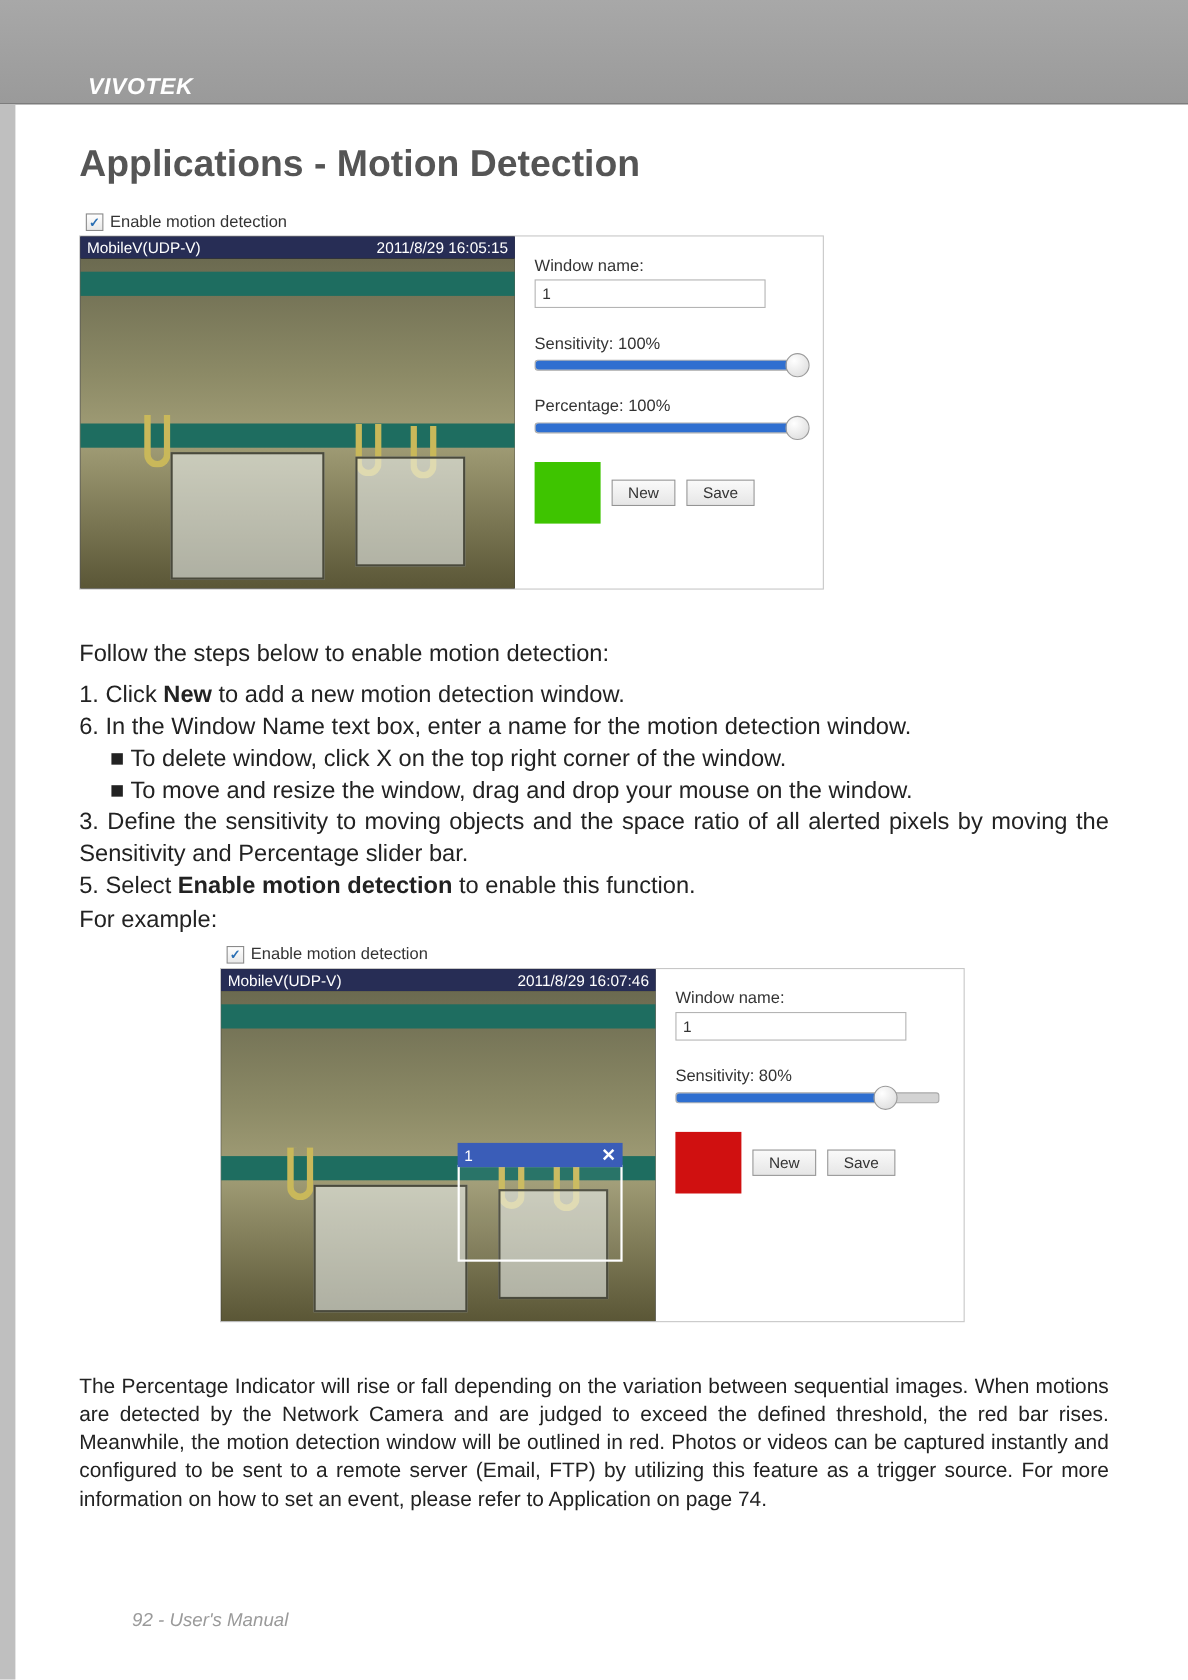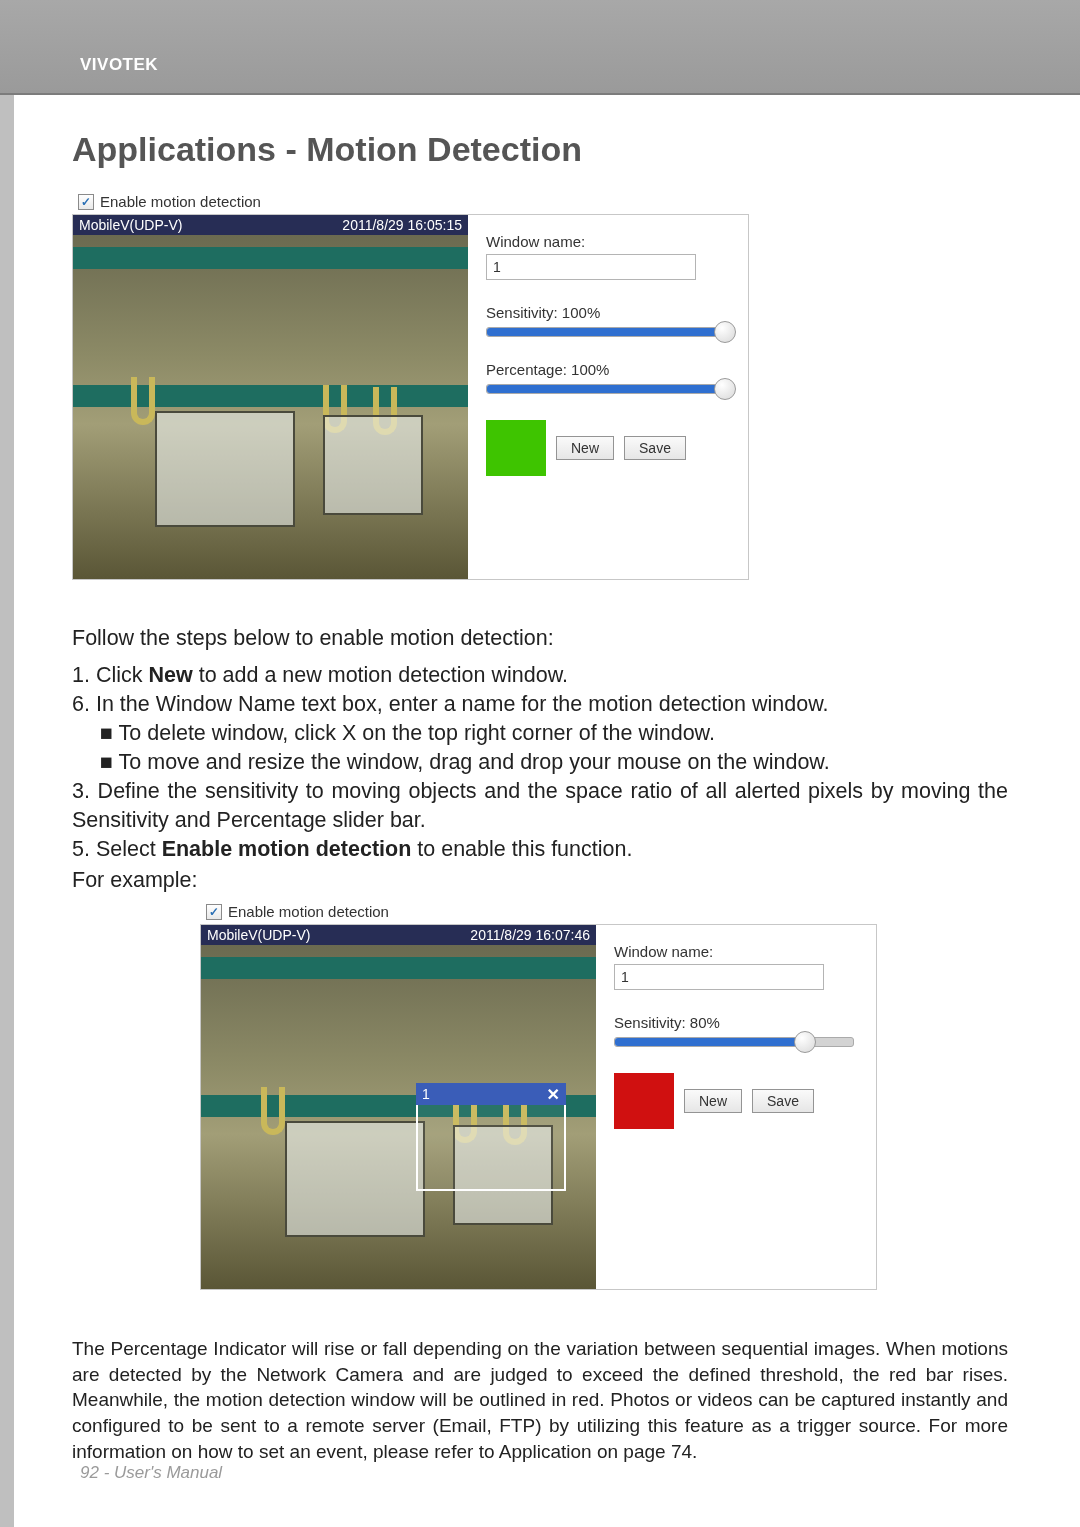--- a/index.html
+++ b/index.html
@@ -13,23 +13,25 @@
   }
   .top-bar {
     width: 100%;
     height: 95px;
     background: linear-gradient(#a8a8a8, #9a9a9a);
     border-bottom: 2px solid #7c7c7c;
     padding: 55px 0 0 80px;
   }
   .brand {
     color: #fff;
+    font-style: italic;
     font-weight: bold;
-    font-size: 17px;
+    font-size: 21px;
     letter-spacing: 0.5px;
+    margin-top: 12px;
   }
   .page {
     padding: 35px 72px 0 72px;
   }
   .section-title {
     color: #555;
     font-size: 34px;
     font-weight: bold;
     margin-bottom: 20px;
   }
@@ -67,21 +69,21 @@
     font-weight: bold;
   }
   .shot-body {
     display: flex;
     border: 1px solid #c7c7c7;
     background: #fff;
   }
   .video {
     position: relative;
     width: 395px;
-    height: 364px;
+    height: 320px;
     background: #131313;
   }
   .video .title-bar {
     display: flex;
     justify-content: space-between;
     background: #272d55;
     color: #fff;
     font-size: 14px;
     padding: 2px 6px;
     height: 20px;
@@ -178,21 +180,21 @@
     line-height: 1.35;
     text-align: justify;
     margin-top: 28px;
   }
   .footer {
     position: absolute;
     left: 0; right: 0; bottom: 44px;
     color: #9a9a9a;
     font-style: italic;
     font-size: 17px;
-    padding-left: 80px;
+    padding-left: 120px;
   }
   .left-edge {
     position: absolute;
     left: 0; top: 95px; bottom: 0;
     width: 14px;
     background: #bfbfbf;
   }
 </style>
 </head>
 <body>

